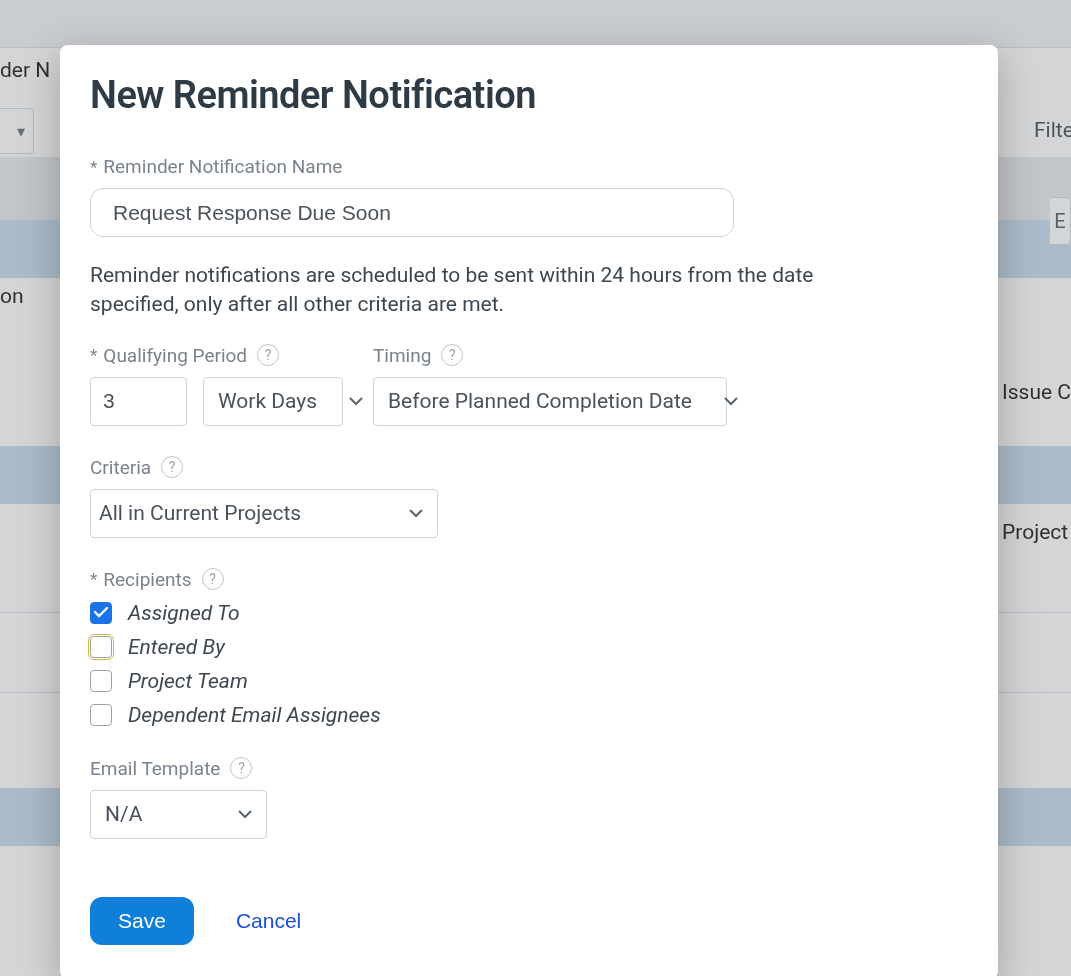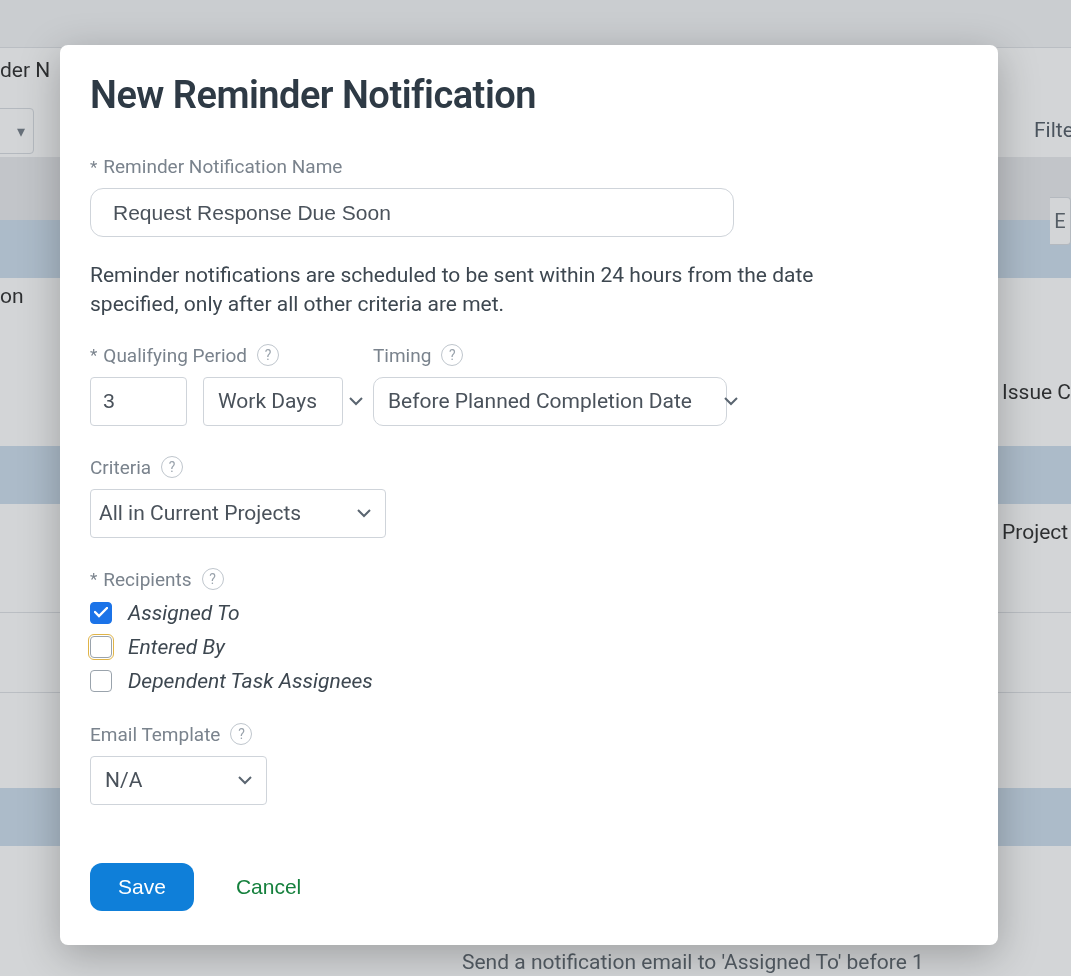--- a/index.html
+++ b/index.html
@@ -118,22 +118,22 @@
     cursor:pointer;
     white-space: nowrap;
     gap: 18px;
   }
   .select .chev {
     margin-left:14px;
     color:#5a6570;
   }
   .chev svg { display:block; }
   .sel-workdays { width:140px; }
-  .sel-timing { width:354px;border-radius:10px; }
-  .sel-criteria { width:296px;padding-left:8px; }
+  .sel-timing { width:354px; }
+  .sel-criteria { width:348px;padding-left:8px; }
   .sel-emailtpl { width:177px; }
 
   .section { margin-top: 30px; }
 
   .recip-list { display:flex; flex-direction:column; gap:10px; margin-top:4px;font-style:italic;}
   .chk-row { display:flex; align-items:center; gap:16px; font-size:21px; color:#3d4750;}
   .chk {
     width:22px; height:22px;
     border:1.5px solid #9aa3ac;
     border-radius:4px;
@@ -156,21 +156,21 @@
     color:#fff;
     border:none;
     border-radius:12px;
     height:48px;
     padding:0 28px;
     font-size:21px;
     cursor:pointer;
   }
   .btn-link {
     background:none; border:none;
-    color:#15803d;
+    color:#1d4ed8;
     font-size:21px;
     cursor:pointer;
   }
 
   .bg-bottom-text {
     position:absolute;
     font-size:21px;
     color:#3d4750;
   }
 </style>
@@ -285,21 +285,27 @@
       <label class="chk-row">
         <span class="chk highlight">
           
         </span>
         <span>Entered By</span>
       </label>
       <label class="chk-row">
         <span class="chk">
           
         </span>
-        <span>Dependent Task Assignees</span>
+        <span>Project Team</span>
+      </label>
+      <label class="chk-row">
+        <span class="chk">
+          
+        </span>
+        <span>Dependent Email Assignees</span>
       </label>
     </div>
   </div>
 
   <div class="section">
     <div class="field-label">
       <span>Email Template</span>
       <span class="help">?</span>
     </div>
     <div class="select sel-emailtpl">

